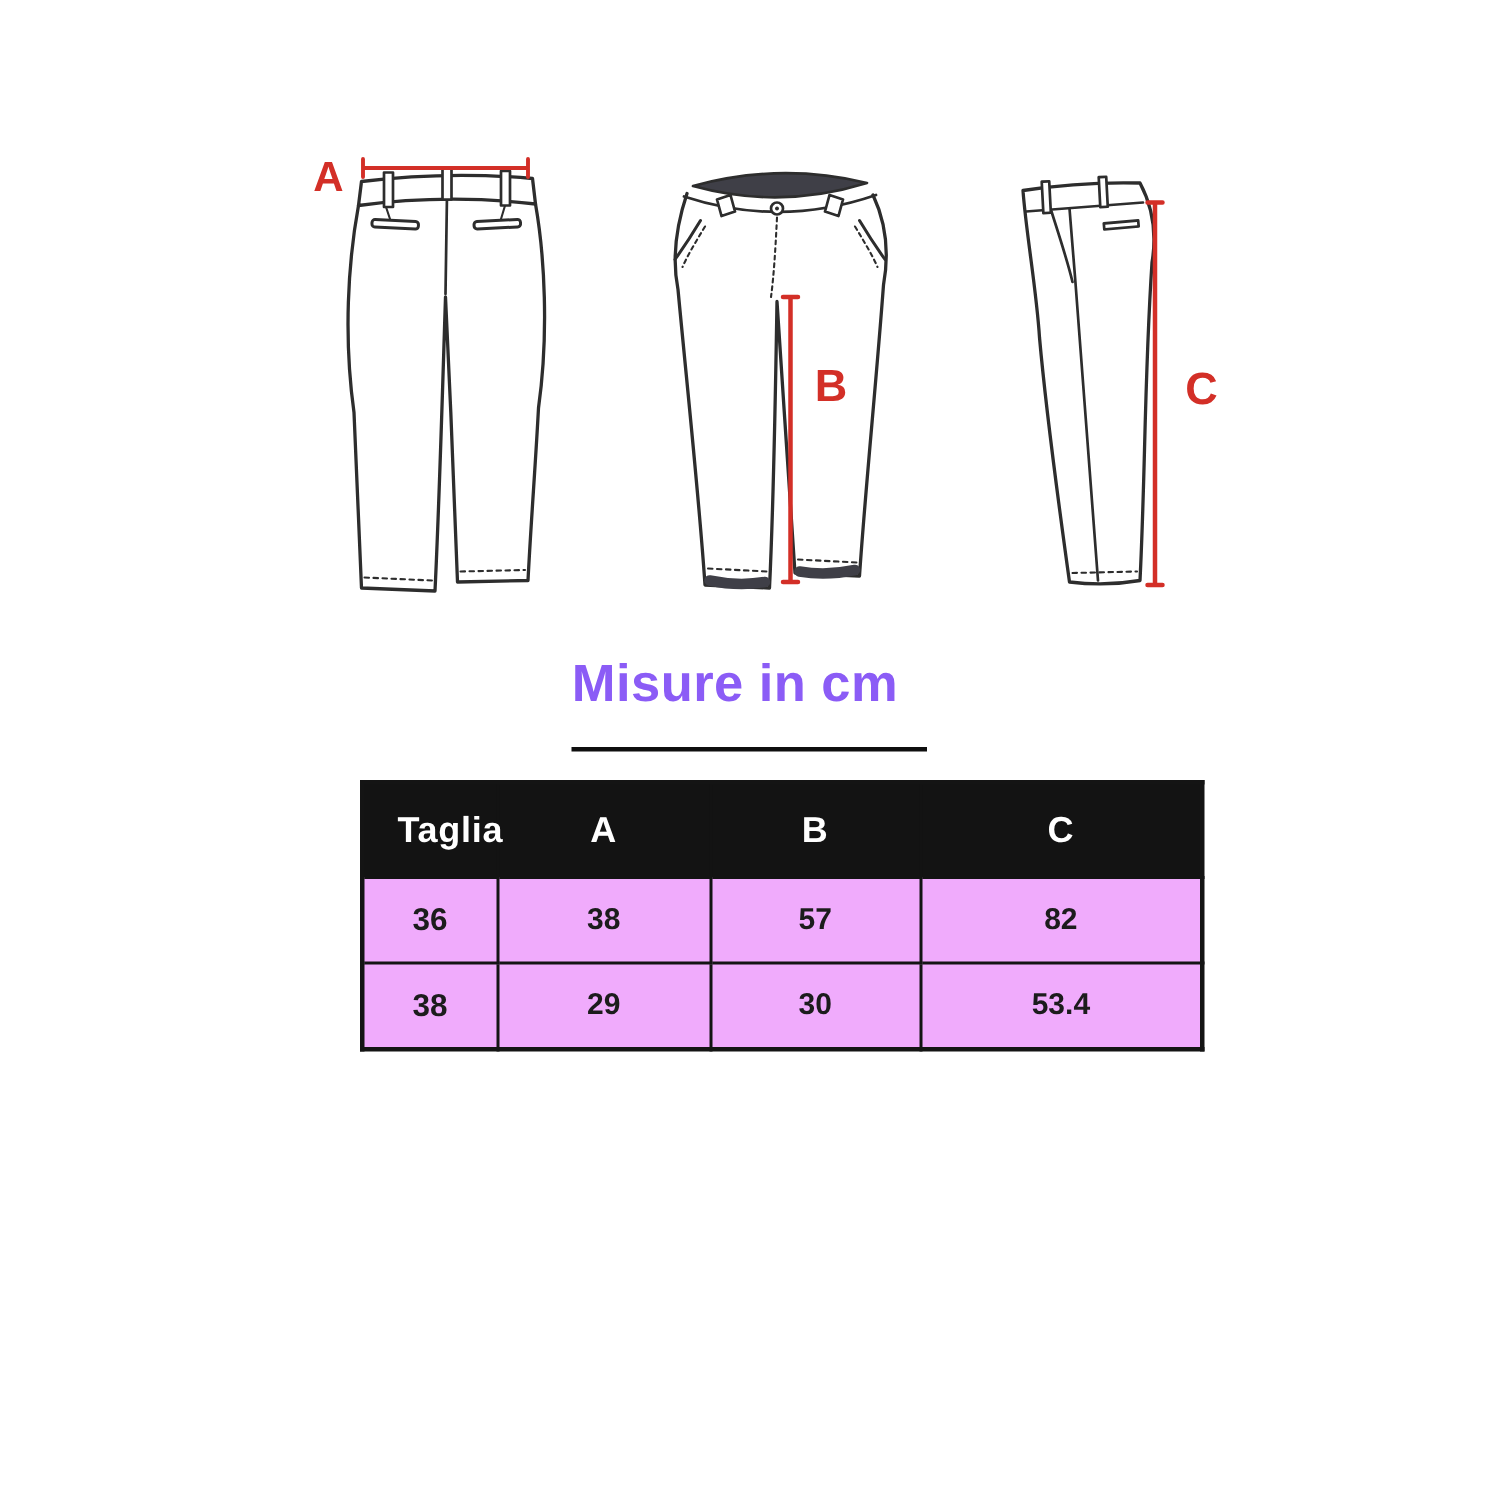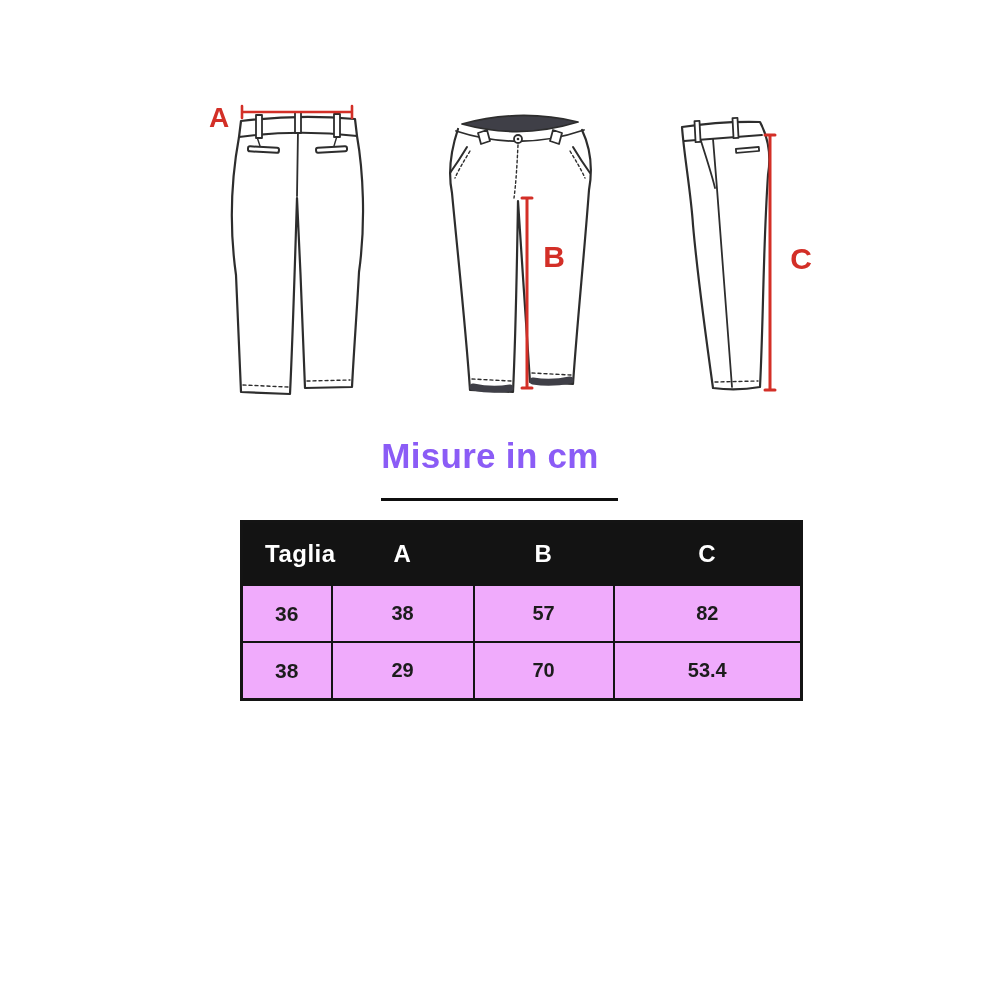--- a/index.html
+++ b/index.html
@@ -127,19 +127,19 @@
     <tbody>
       <tr>
         <td class="cell-size">36</td>
         <td>38</td>
         <td>57</td>
         <td>82</td>
       </tr>
       <tr>
         <td class="cell-size">38</td>
         <td>29</td>
-        <td>70</td>
+        <td>30</td>
         <td>53.4</td>
       </tr>
     </tbody>
   </table>
 
 </div>
 
 </body></html>

